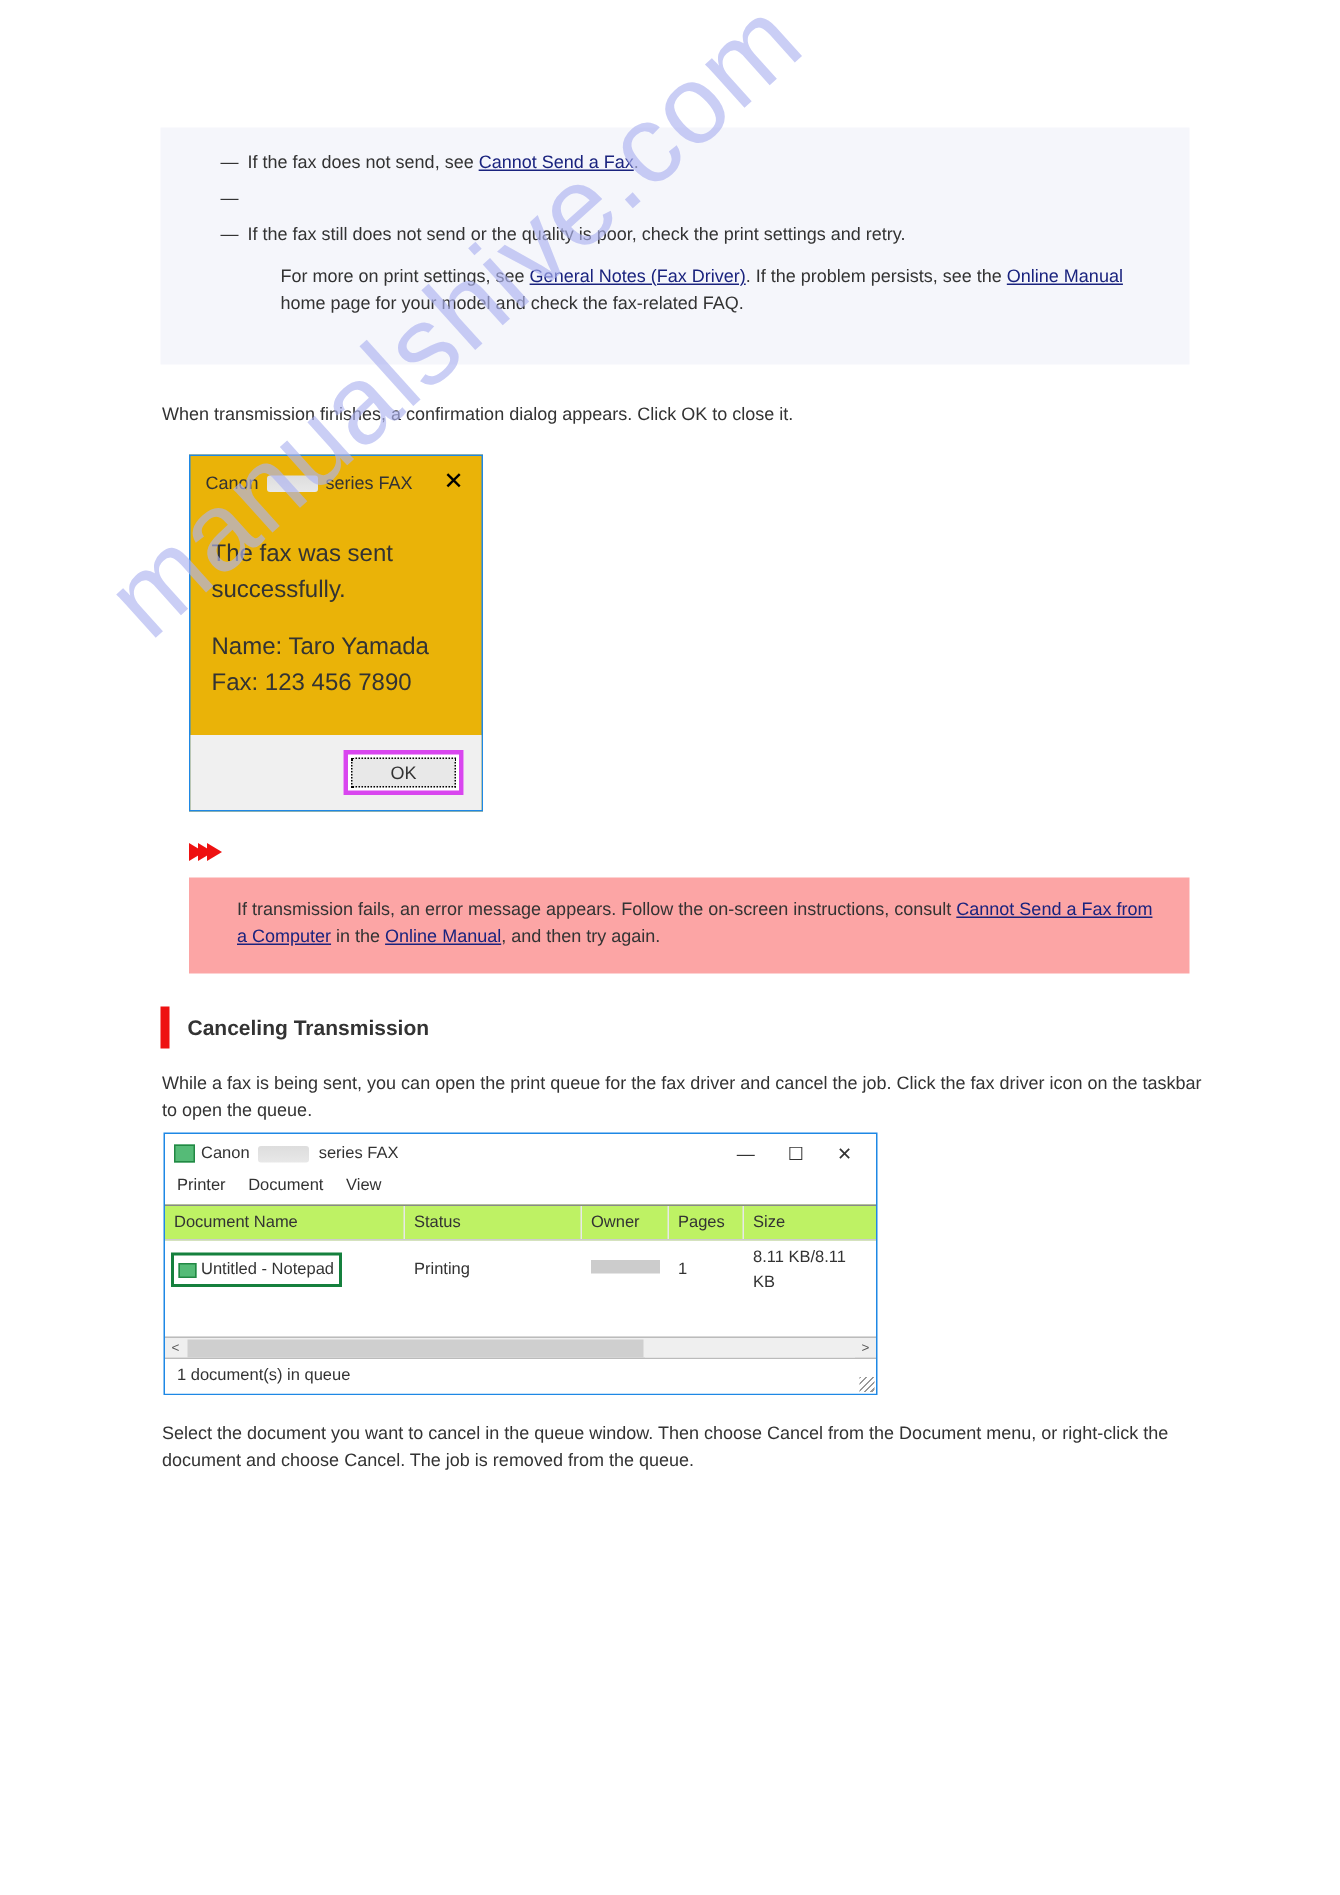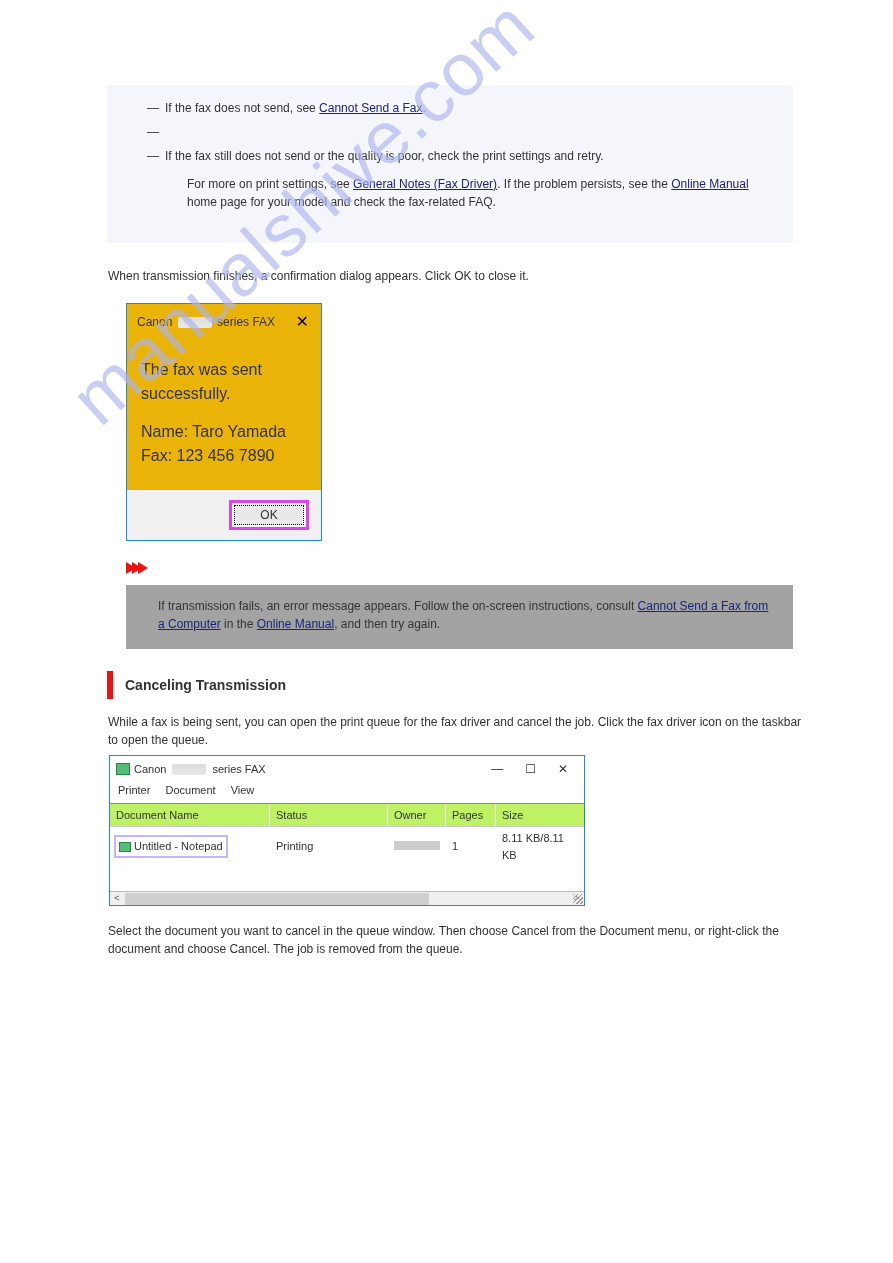--- a/index.html
+++ b/index.html
@@ -59,21 +59,21 @@
   }
 
   
   .chevrons { margin: 20px 0 0 126px; }
   .chev { display: inline-block; width: 0; height: 0;
     border-top: 6px solid transparent; border-bottom: 6px solid transparent;
     border-left: 10px solid #e11; margin-right: -4px; }
 
   
   .pink-note {
-    background: #a3a3a3;
+    background: #fca5a5;
     margin: 6px 100px 0 126px;
     padding: 12px 18px 16px 32px;
     font-size: 12px;
   }
 
   
   .heading-row { display: flex; align-items: flex-start; margin: 22px 0 0 107px; }
   .red-bar { width: 6px; height: 28px; background: #e11; margin-right: 12px; flex-shrink: 0; }
   .heading-text { font-size: 14px; font-weight: bold; padding-top: 4px; }
 
@@ -97,21 +97,21 @@
     background: #bef264; font-size: 11px;
   }
   .col { padding: 3px 6px; border-right: 1px solid #e8e8e8; }
   .c-name { width: 160px; }
   .c-status { width: 118px; }
   .c-owner { width: 58px; }
   .c-pages { width: 50px; }
   .c-size { flex: 1; }
   .queue-row { display: flex; font-size: 11px; align-items: center; }
   .doc-highlight {
-    border: 2px solid #c4b5fd; display: inline-flex; align-items: center;
+    border: 2px solid #15803d; display: inline-flex; align-items: center;
     padding: 1px 3px; gap: 3px; background: #fff;
   }
   .doc-icon { width: 12px; height: 10px; background: #5b7; border: 1px solid #284; }
   .queue-body { min-height: 64px; }
   .owner-blur { display: inline-block; width: 46px; height: 9px; background: #ccc; }
   .queue-scroll {
     display: flex; align-items: center; background: #efefef; height: 14px;
     border-top: 1px solid #bbb;
   }
   .scroll-arrow { width: 14px; text-align: center; font-size: 9px; color: #555; }
@@ -245,20 +245,21 @@
       <div class="col c-pages" style="border:none;">1</div>
       <div class="col c-size" style="border:none;">8.11 KB/8.11 KB</div>
     </div>
   </div>
   <div class="queue-scroll">
     <div class="scroll-arrow">&lt;</div>
     <div class="scroll-track"></div>
     <div class="scroll-track-right"></div>
     <div class="scroll-arrow">&gt;</div>
   </div>
+  <div class="queue-status">1 document(s) in queue</div>
 </div>
 <div class="resize-grip"></div>
 </div>
 
 <p class="section-text" style="margin-top:16px;">Select the document you want to cancel in the queue window. Then choose Cancel from the Document menu, or right-click the document and choose Cancel. The job is removed from the queue.</p>
 
 <div class="page-num"></div>
 
 
 

